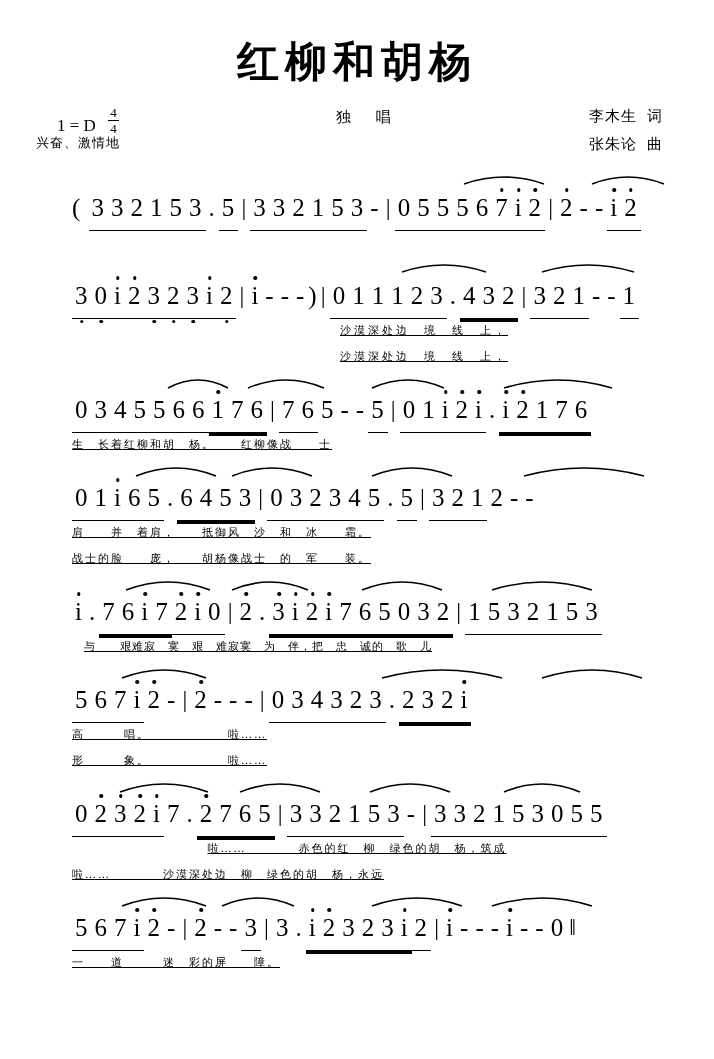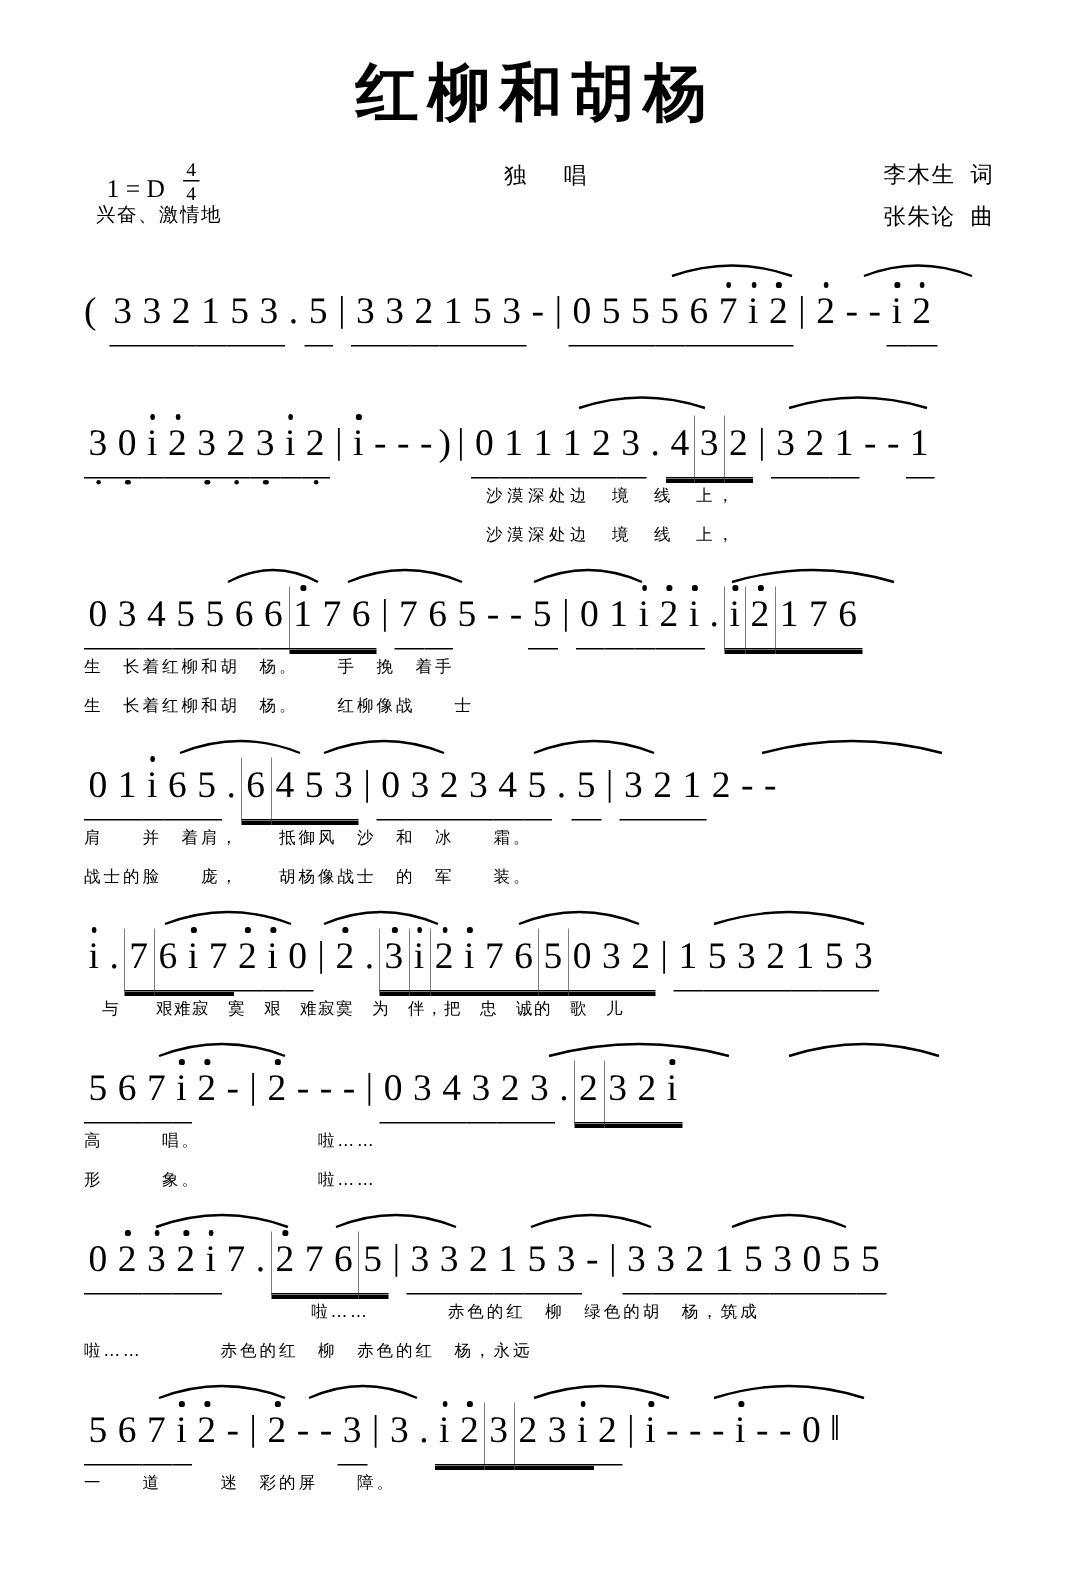--- a/index.html
+++ b/index.html
@@ -31,21 +31,21 @@
     margin: 34px 0 0 0;
     color: #000;
   }
   .meta {
     position: relative;
     height: 66px;
     margin-top: 12px;
   }
   .key-sig {
     position: absolute;
-    left: 71px;
+    left: 57px;
     top: 4px;
     font-size: 17px;
     font-family: "Liberation Serif", serif;
   }
   .key-sig .frac {
     display: inline-block;
     vertical-align: -2px;
     text-align: center;
     line-height: 1;
     font-size: 13px;
@@ -55,21 +55,21 @@
     display: block;
     border-bottom: 1.4px solid #000;
     padding: 0 2px 1px 2px;
   }
   .key-sig .frac .den {
     display: block;
     padding: 1px 2px 0 2px;
   }
   .tempo {
     position: absolute;
-    left: 64px;
+    left: 36px;
     top: 32px;
     font-family: "DejaVu Sans", sans-serif;
     font-size: 13px;
     letter-spacing: 1px;
   }
   .perf {
     position: absolute;
     left: 336px;
     top: 6px;
     font-family: "DejaVu Sans", sans-serif;
@@ -91,21 +91,22 @@
   .credits .name {
     letter-spacing: 1px;
   }
   .credits .role {
     margin-left: 10px;
   }
 
   
   .systems {
     margin-top: 2px;
-    padding: 0 56px;
+    padding: 0 72px;
+    text-decoration: underline;
   }
   .system {
     position: relative;
     margin-bottom: 2px;
   }
   .noteline {
     position: relative;
     font-family: "Liberation Serif", serif;
     font-size: 25px;
     letter-spacing: 1px;
@@ -236,21 +237,20 @@
           <svg class="arcs" width="618" height="18" viewBox="0 0 618 18">
             <path d="M96 16 Q126 0 156 16" fill="none" stroke="#000" stroke-width="1.6"></path>
             <path d="M176 16 Q214 0 252 16" fill="none" stroke="#000" stroke-width="1.6"></path>
             <path d="M300 16 Q336 0 372 16" fill="none" stroke="#000" stroke-width="1.6"></path>
             <path d="M432 16 Q486 0 540 16" fill="none" stroke="#000" stroke-width="1.6"></path>
           </svg>
         </div>
         <div class="noteline">
           <span class="n u1">0</span><span class="n u1">3</span><span class="n u1">4</span><span class="n u1">5</span><span class="n u1">5</span><span class="n u1">6</span><span class="n u1">6</span><span class="n u2 dotup">1</span><span class="n u2">7</span><span class="n u2">6</span><span class="bar">|</span><span class="n u1">7</span><span class="n u1">6</span><span class="n">5</span><span class="n">-</span><span class="n">-</span><span class="n u1">5</span><span class="bar">|</span><span class="n u1">0</span><span class="n u1">1</span><span class="n u1 dotup">i</span><span class="n u1 dotup">2</span><span class="n u1 dotup">i</span><span class="n">.</span><span class="n u2 dotup">i</span><span class="n u2 dotup">2</span><span class="n u2">1</span><span class="n u2">7</span><span class="n u2">6</span>
         </div>
-        <div class="lyricline" style="letter-spacing:2px;">生　长着红柳和胡　杨。　　手　挽　着手</div>
         <div class="lyricline" style="letter-spacing:2px;">生　长着红柳和胡　杨。　　红柳像战　　士</div>
       </div>
     </div>
 
     <div class="system">
       <div class="system-inner">
         <div class="slurbox">
           <svg class="arcs" width="618" height="18" viewBox="0 0 618 18">
             <path d="M64 16 Q104 0 144 16" fill="none" stroke="#000" stroke-width="1.6"></path>
             <path d="M160 16 Q200 0 240 16" fill="none" stroke="#000" stroke-width="1.6"></path>
@@ -307,21 +307,21 @@
             <path d="M48 16 Q92 0 136 16" fill="none" stroke="#000" stroke-width="1.6"></path>
             <path d="M168 16 Q208 0 248 16" fill="none" stroke="#000" stroke-width="1.6"></path>
             <path d="M298 16 Q338 0 378 16" fill="none" stroke="#000" stroke-width="1.6"></path>
             <path d="M432 16 Q470 0 508 16" fill="none" stroke="#000" stroke-width="1.6"></path>
           </svg>
         </div>
         <div class="noteline">
           <span class="n u1">0</span><span class="n u1 dotup">2</span><span class="n u1 dotup">3</span><span class="n u1 dotup">2</span><span class="n u1 dotup">i</span><span class="n">7</span><span class="n">.</span><span class="n u2 dotup">2</span><span class="n u2">7</span><span class="n u2">6</span><span class="n u2">5</span><span class="bar">|</span><span class="n u1">3</span><span class="n u1">3</span><span class="n u1">2</span><span class="n u1">1</span><span class="n u1">5</span><span class="n u1">3</span><span class="n">-</span><span class="bar">|</span><span class="n u1">3</span><span class="n u1">3</span><span class="n u1">2</span><span class="n u1">1</span><span class="n u1">5</span><span class="n u1">3</span><span class="n u1">0</span><span class="n u1">5</span><span class="n u1">5</span>
         </div>
         <div class="lyricline" style="letter-spacing:2px;text-align:center;">啦……　　　　赤色的红　柳　绿色的胡　杨，筑成</div>
-        <div class="lyricline" style="letter-spacing:2px;">啦……　　　　赤色的红　柳　赤色的红　杨，永远</div>
+        <div class="lyricline" style="letter-spacing:2px;">啦……　　　　沙漠深处边　柳　绿色的胡　杨，永远</div>
       </div>
     </div>
 
     <div class="system">
       <div class="system-inner">
         <div class="slurbox">
           <svg class="arcs" width="618" height="18" viewBox="0 0 618 18">
             <path d="M50 16 Q92 0 134 16" fill="none" stroke="#000" stroke-width="1.6"></path>
             <path d="M150 16 Q186 0 222 16" fill="none" stroke="#000" stroke-width="1.6"></path>
             <path d="M300 16 Q345 0 390 16" fill="none" stroke="#000" stroke-width="1.6"></path>

